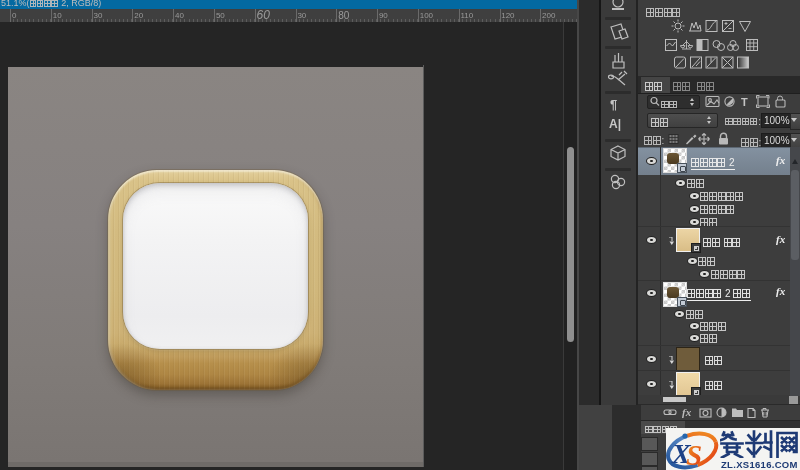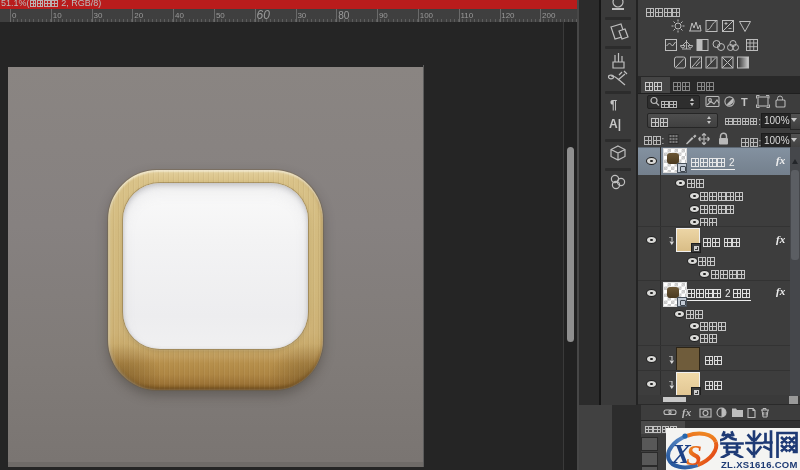--- a/index.html
+++ b/index.html
@@ -11,21 +11,21 @@
 .z8{width:7.5px;height:7.5px;}
 .z9{width:8px;height:8.5px;}
 .z7{width:6.5px;height:6.5px;}
 .eye{position:absolute;width:9px;height:6px;border:1px solid #1e1e1e;border-radius:50%;background:#d9d9d7;}
 .eye::before{content:"";position:absolute;left:50%;top:50%;width:2.6px;height:2.6px;margin:-1.3px 0 0 -1.3px;background:#222;border-radius:50%;}
 .sep{position:absolute;left:605px;width:26px;height:3px;background:#2c2c2c;border-radius:1px;}
 </style></head>
 <body>
 <div id="app">
 
-<div class="abs" style="left:0;top:0;width:601px;height:9px;background:#b91c1c;overflow:hidden;">
+<div class="abs" style="left:0;top:0;width:601px;height:9px;background:#0369a1;overflow:hidden;">
   <div style="position:absolute;left:1px;top:-2px;color:#bdbdbd;font-size:9px;white-space:nowrap;">51.1%<span style="letter-spacing:0">(</span><span class="z z7" style="color:#bdbdbd"></span><span class="z z7"></span><span class="z z7"></span><span class="z z7"></span> 2, RGB/8)</div>
 </div>
 
 <div class="abs" id="ruler" style="left:0;top:9px;width:601px;height:13px;background:#3f3f3f;border-bottom:1px solid #181818;overflow:hidden;">
   <div class="abs" style="left:10px;top:0;width:567px;height:13px;
      background:
        repeating-linear-gradient(90deg, #6a6a6a 0 1px, transparent 1px 40.8px),
        repeating-linear-gradient(90deg, transparent 0 3.08px, #5c5c5c 3.08px 4.08px);
      background-size:100% 13px,100% 3px;background-position:0 0,0 10px;background-repeat:no-repeat;"></div>
   <div id="rulnums">

